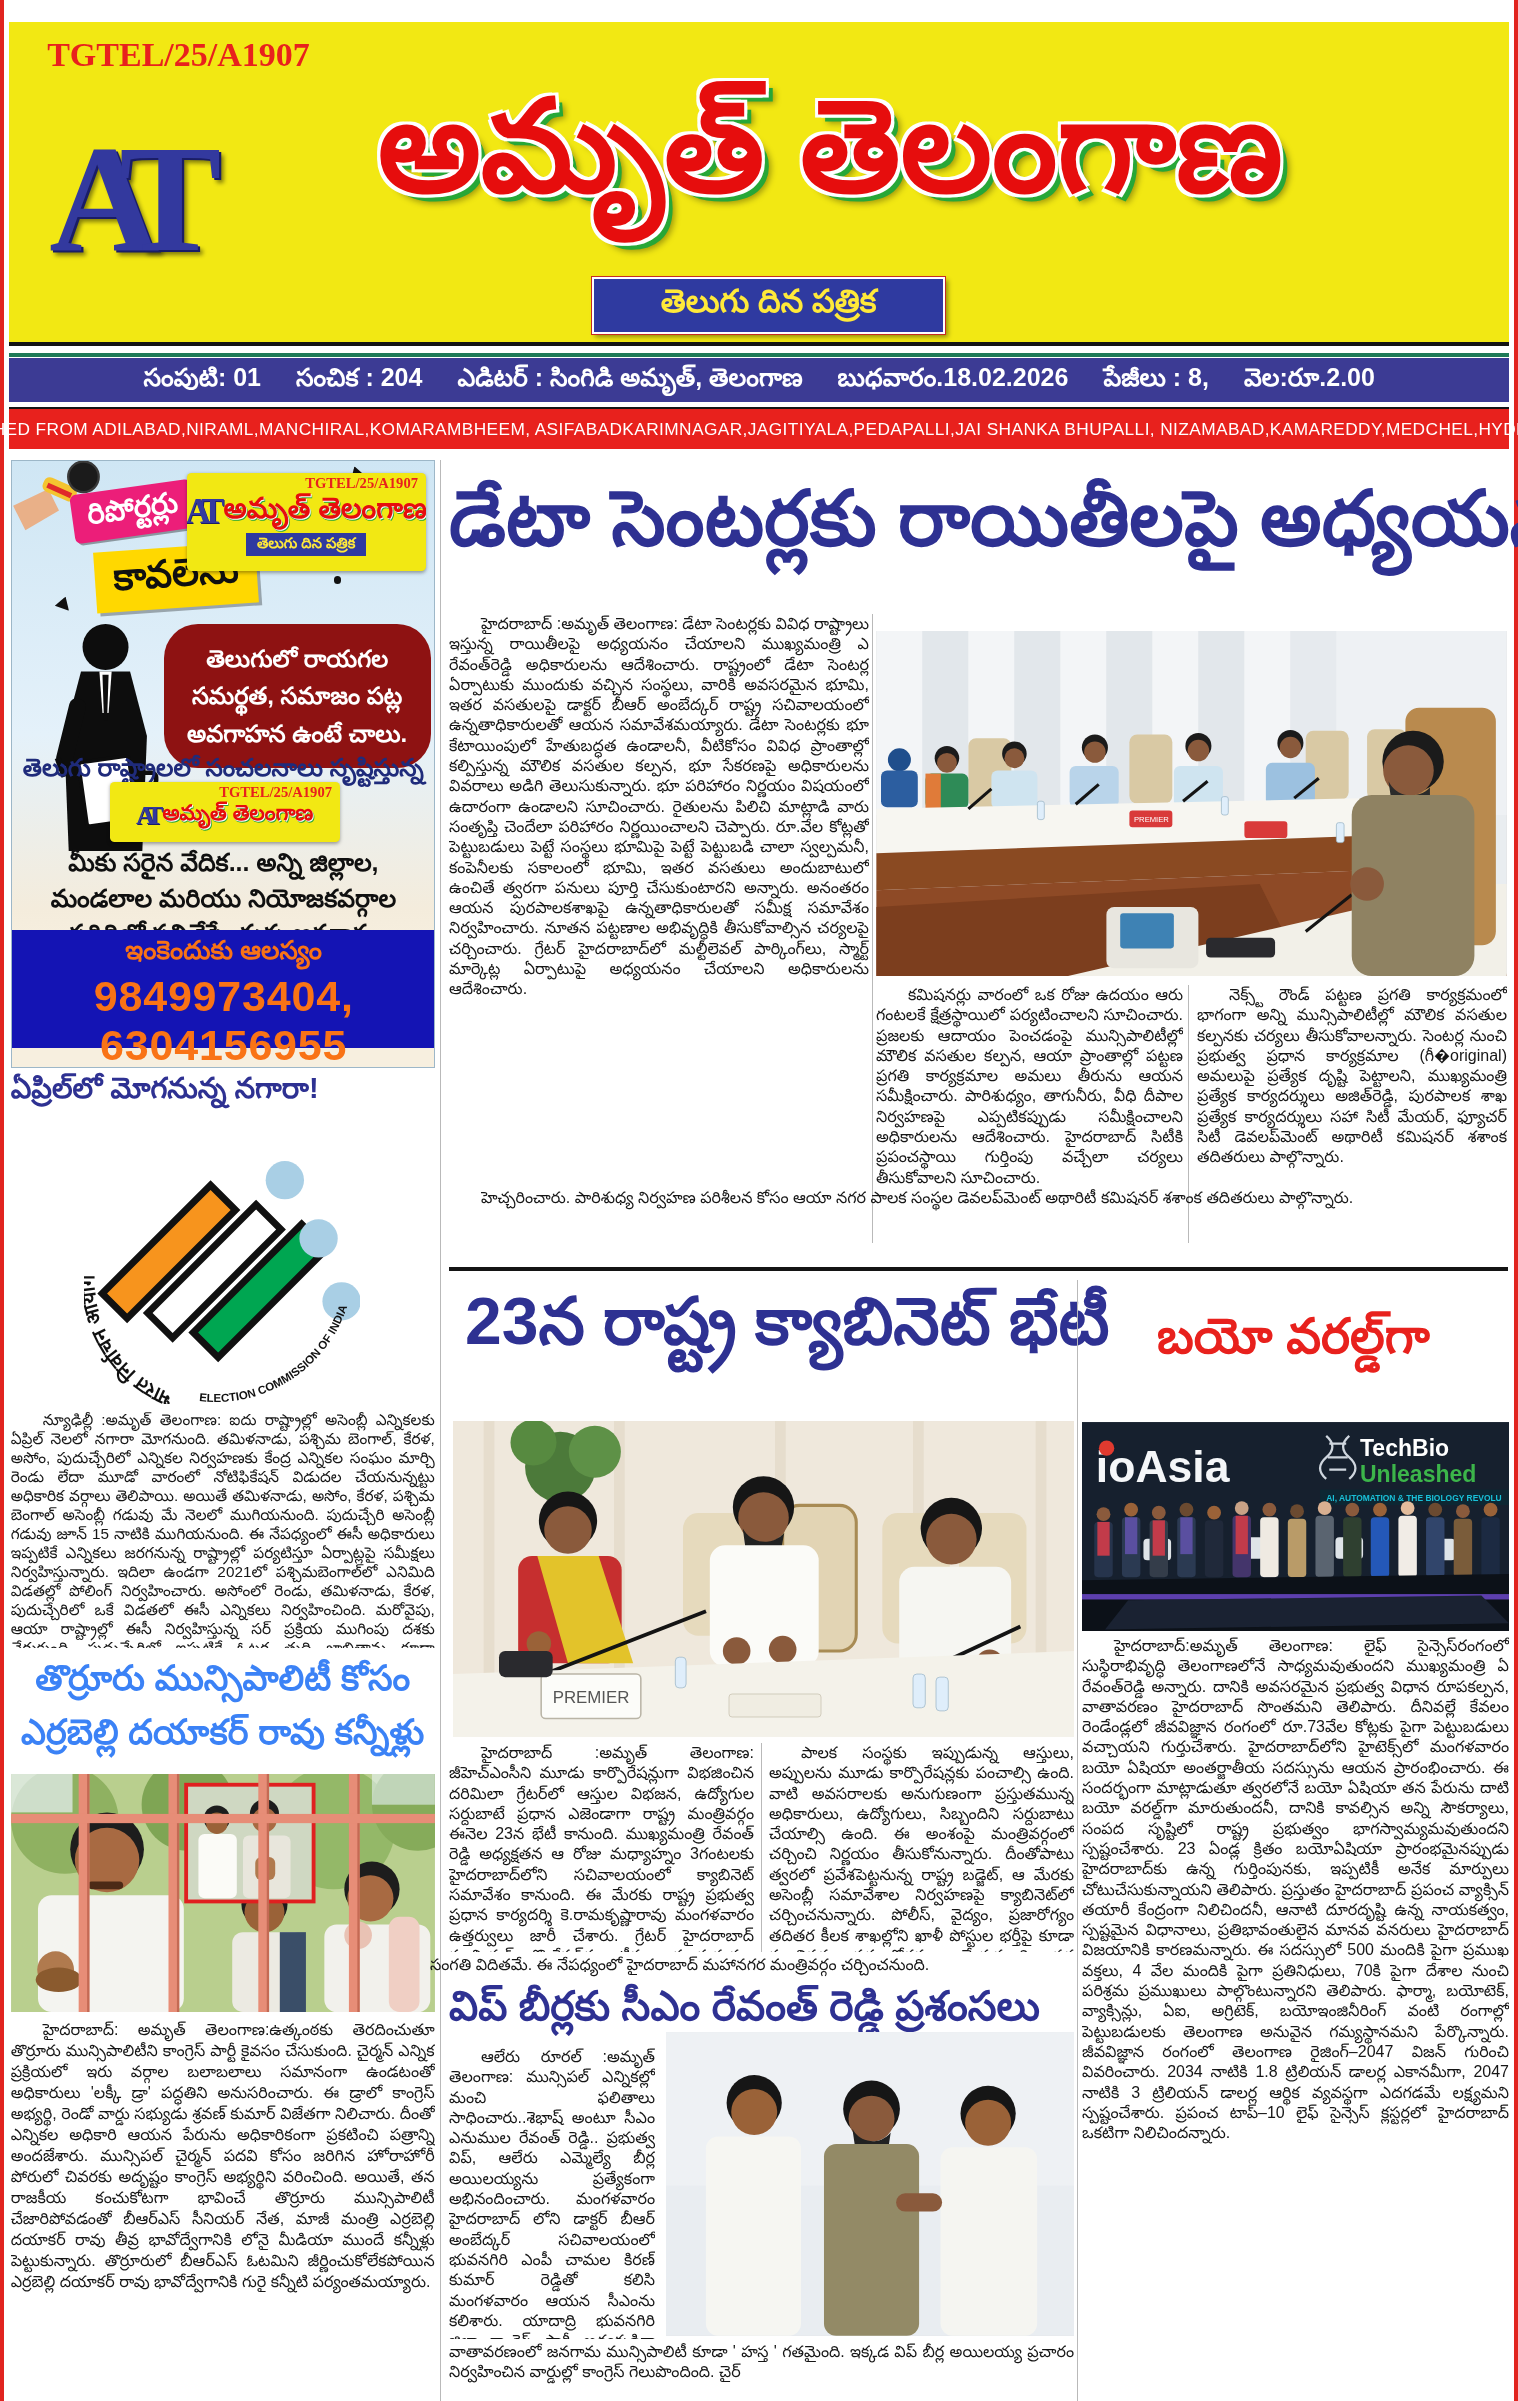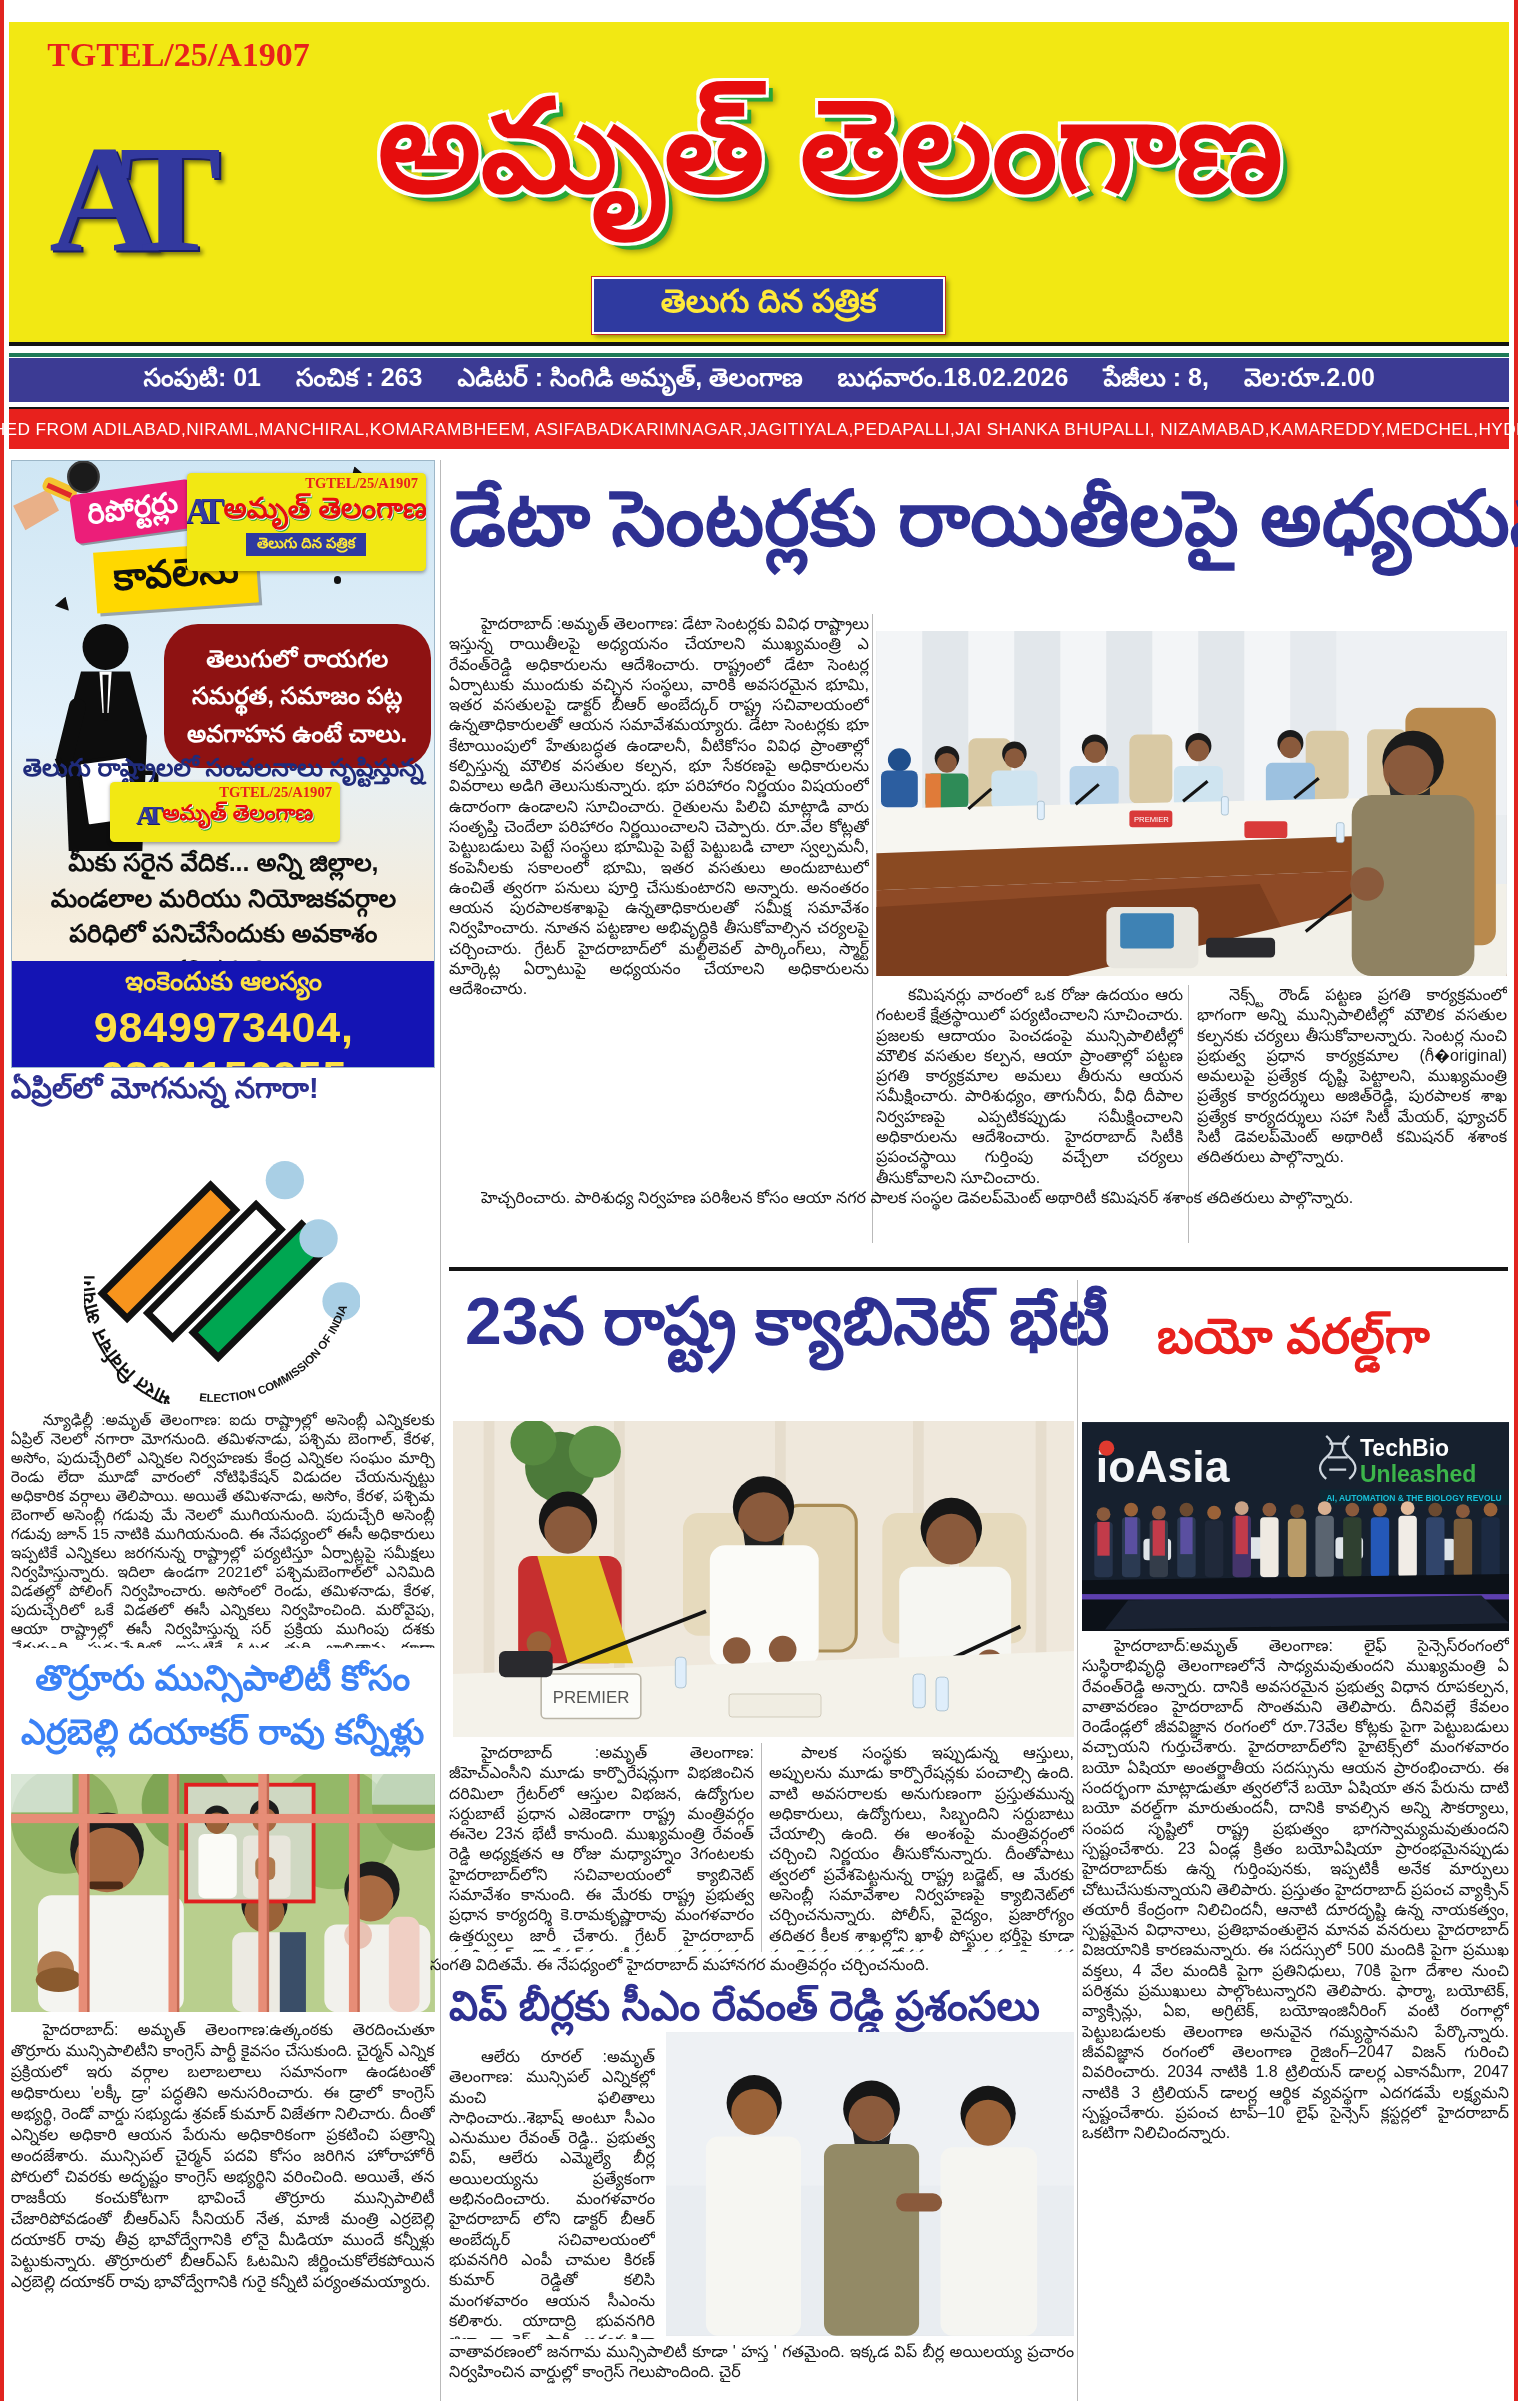--- a/index.html
+++ b/index.html
@@ -40,21 +40,21 @@
   .mini-mast { position:absolute; background:#f2e813; border-radius:4.6px; box-shadow:0 1.5px 3.8px rgba(0,0,0,.35); overflow:hidden; text-align:center; }
   .mini-code { font-family:"Liberation Serif", serif; color:#e8211d; font-weight:bold; font-size:14.6px; text-align:right; padding:1.5px 7.7px 0 0; }
   .mini-row { display:flex; align-items:center; justify-content:center; gap:6.1px; }
   .mini-at { font-family:"Liberation Serif", serif; font-weight:900; color:#33399e; font-size:35px; letter-spacing:-7px; text-shadow:0.8px 0.8px 0 #1a1d66; }
   .mini-title { color:#e60d0d; font-size:29px; font-weight:900; text-shadow:0.8px 0.8px 0 #fff,1.5px 1.5px 0 #27a737; white-space:nowrap; }
   .mini-strip { background:#2f3aa0; color:#ffe93a; font-size:14.6px; font-weight:bold; display:inline-block; padding:1.5px 10.7px; margin-top:1.5px; }
   #ad-pitch { left:152px; top:163px; width:267px; height:144px; background:#8e1212; border-radius:34px; color:#ffffff;
               font-size:24px; font-weight:bold; line-height:1.55; text-align:center; display:flex; align-items:center; justify-content:center; padding:7.7px 17px; }
   #ad-momentum { left:4.6px; top:293px; width:414px; text-align:center; color:#1f2b7b; font-size:24.6px; font-weight:900; }
   #ad-offer { left:7.7px; top:384px; width:408px; text-align:center; color:#101010; font-size:25px; font-weight:bold; line-height:1.42; }
-  #ad-blue { left:0px; top:500px; width:424px; height:118px; background:#1414b4; color:#fde047; text-align:center; padding-top:4.6px; }
+  #ad-blue { left:0px; top:469px; width:424px; height:118px; background:#1414b4; color:#f97316; text-align:center; padding-top:4.6px; }
   #ad-cta { font-size:26px; font-weight:bold; }
   #ad-phones { font-size:43px; font-weight:900; letter-spacing:0.8px; line-height:1.15; }
 
   
   .headline { color:#2e3192; font-weight:900; white-space:nowrap; }
   .body-text { font-size:16px; line-height:20.3px; text-align:justify; color:#161616; overflow:hidden; text-indent:32px; }
   .vrule { position:absolute; width:0.8px; background:#b9b9b9; }
   .photo-frame { position:absolute; overflow:hidden; background:#ddd; }
   .photo-frame svg { display:block; }
 
@@ -76,21 +76,21 @@
     <div id="reg-code" class="abs">TGTEL/25/A1907</div>
     <div id="logo-at" class="abs">AT</div>
     <div id="mast-title" class="abs">అమృత్ తెలంగాణ</div>
     <div id="mast-tagline" class="abs">తెలుగు దిన పత్రిక</div>
   </div>
   <div class="rule-black abs" style="top:342px;"></div>
   <div class="rule-teal abs" style="top:353px;"></div>
 
   <div id="infobar" class="abs">
     <span>సంపుటి: 01</span>
-    <span>సంచిక : 263</span>
+    <span>సంచిక : 204</span>
     <span>ఎడిటర్ : సింగిడి అమృత్, తెలంగాణ</span>
     <span>బుధవారం.18.02.2026</span>
     <span>పేజీలు : 8,</span>
     <span>వెల:రూ.2.00</span>
   </div>
 
   <div id="pubbar" class="abs">
     <span>PUBLISHED FROM ADILABAD,NIRAML,MANCHIRAL,KOMARAMBHEEM, ASIFABADKARIMNAGAR,JAGITIYALA,PEDAPALLI,JAI SHANKA BHUPALLI, NIZAMABAD,KAMAREDDY,MEDCHEL,HYDERABAD</span>
   </div>
 

